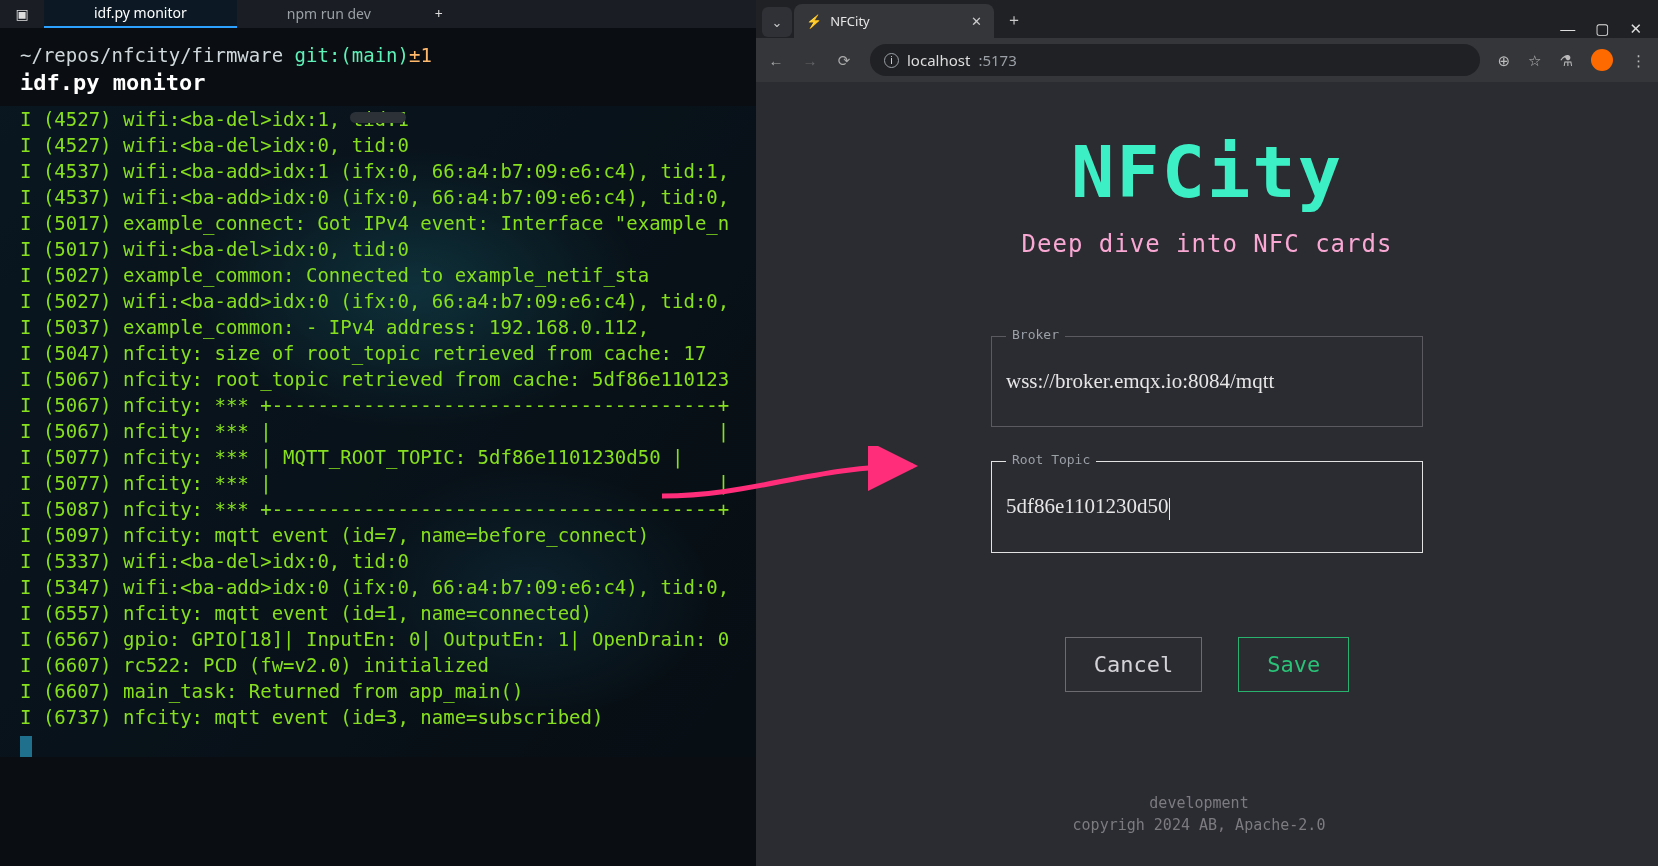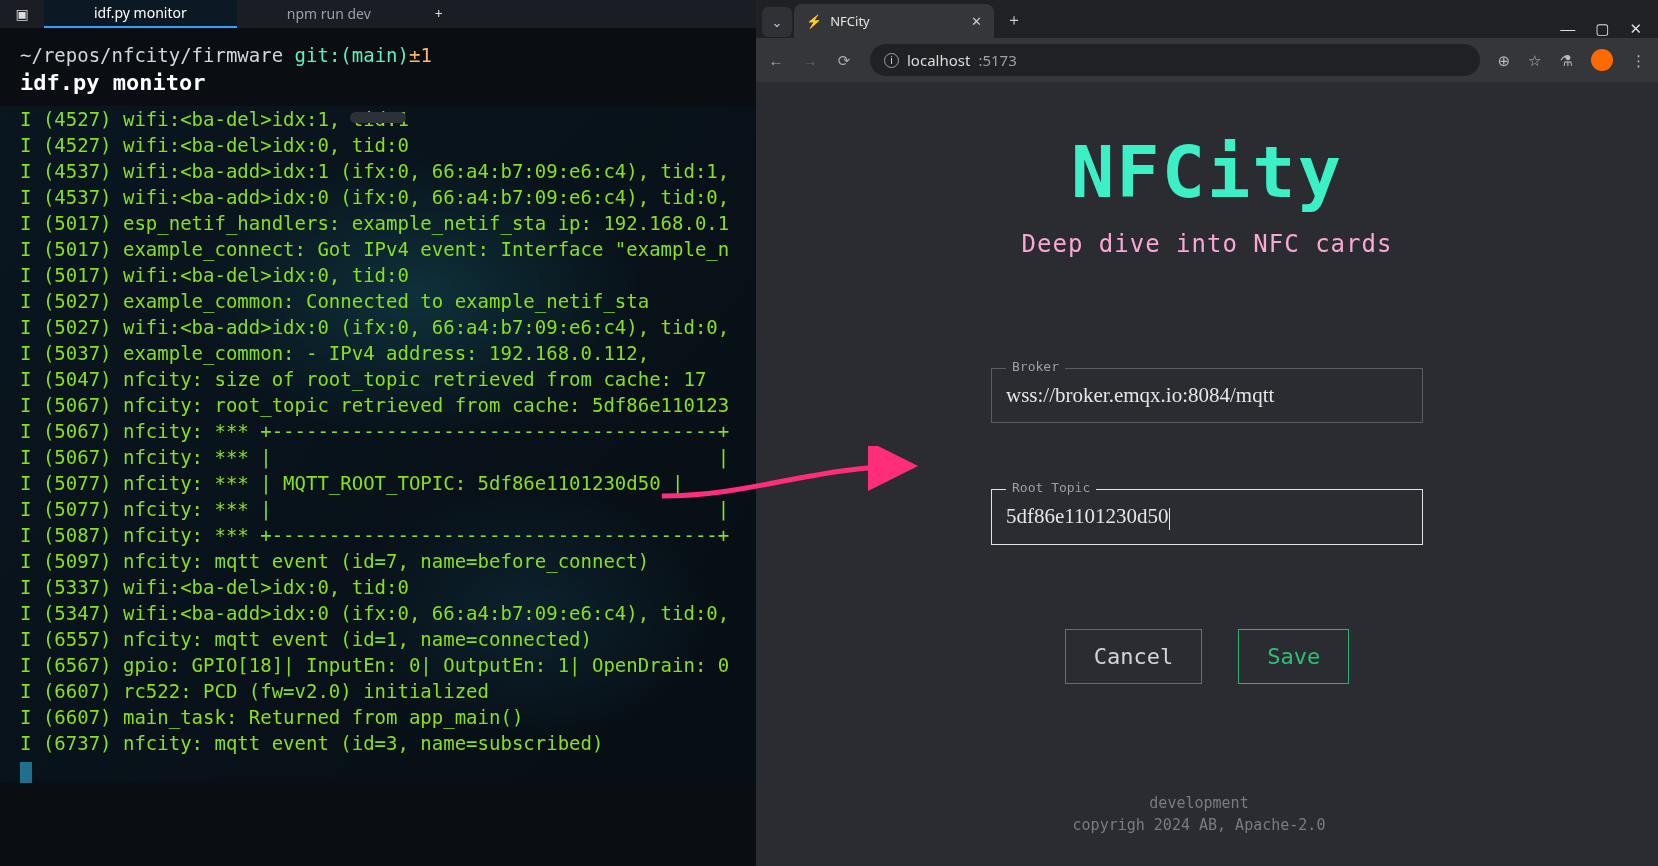--- a/index.html
+++ b/index.html
@@ -85,21 +85,21 @@
 .url-pill .port { color:#9aa0a6;}
 .addr-icons { display:flex; gap:18px; align-items:center;}
 .addr-icons span { cursor:pointer; color:#bbb;}
 .addr-icons .avatar{width:22px;height:22px;border-radius:50%;background:#ff6a00;}
 .page {
   flex:1; background:#2b2b32; padding:48px 0 0 ; position:relative;
 }
 .title{ text-align:center; font-family:ui-monospace,Menlo,Consolas,monospace; font-size:72px; font-weight:700; color:#3cefc4; letter-spacing:2px;}
 .subtitle{ text-align:center; font-family:ui-monospace,Menlo,Consolas,monospace; font-size:24px; color:#f9a8d4; margin-top:16px; letter-spacing:1px;}
 .form{ width:432px; margin:78px auto 0; display:flex; flex-direction:column; gap:34px;}
-.field{ position:relative; border:1px solid #5a5a60; padding:14px 14px;margin-top:32px; }
+.field{ position:relative; border:1px solid #5a5a60; padding:32px 14px; }
 .field.active{ border-color:#e2e2e2;}
 .field .fl-label{
   position:absolute; top:-10px; left:14px; background:#2b2b32; padding:0 6px;
   font-size:13px; color:#9aa0a6; font-family:ui-monospace,Menlo,Consolas,monospace;
 }
 .field .fl-val{
   background:none;border:none;outline:none;color:#e6e6e6;
   font-family:Liberation Serif, serif;font-size:21px;width:100%;
 }
 .field .caret{display:inline-block;width:1px;height:22px;background:#e6e6e6;vertical-align:middle;}
@@ -131,21 +131,20 @@
 
   <div class="term-handle"></div>
 
   <div class="log-wrap">
     <div class="log-bg"></div>
     <div id="log-lines" style="padding-left:20px;">
         <div class="log-line">I (4527) wifi:&lt;ba-del&gt;idx:1, tid:1</div>
         <div class="log-line">I (4527) wifi:&lt;ba-del&gt;idx:0, tid:0</div>
         <div class="log-line">I (4537) wifi:&lt;ba-add&gt;idx:1 (ifx:0, 66:a4:b7:09:e6:c4), tid:1,</div>
         <div class="log-line">I (4537) wifi:&lt;ba-add&gt;idx:0 (ifx:0, 66:a4:b7:09:e6:c4), tid:0,</div>
-        <div class="log-line">I (5017) esp_netif_handlers: example_netif_sta ip: 192.168.0.1</div>
         <div class="log-line">I (5017) example_connect: Got IPv4 event: Interface "example_n</div>
         <div class="log-line">I (5017) wifi:&lt;ba-del&gt;idx:0, tid:0</div>
         <div class="log-line">I (5027) example_common: Connected to example_netif_sta</div>
         <div class="log-line">I (5027) wifi:&lt;ba-add&gt;idx:0 (ifx:0, 66:a4:b7:09:e6:c4), tid:0,</div>
         <div class="log-line">I (5037) example_common: - IPv4 address: 192.168.0.112,</div>
         <div class="log-line">I (5047) nfcity: size of root_topic retrieved from cache: 17</div>
         <div class="log-line">I (5067) nfcity: root_topic retrieved from cache: 5df86e110123</div>
         <div class="log-line">I (5067) nfcity: *** +---------------------------------------+</div>
         <div class="log-line">I (5067) nfcity: *** |                                       |</div>
         <div class="log-line">I (5077) nfcity: *** | MQTT_ROOT_TOPIC: 5df86e1101230d50 |</div>

